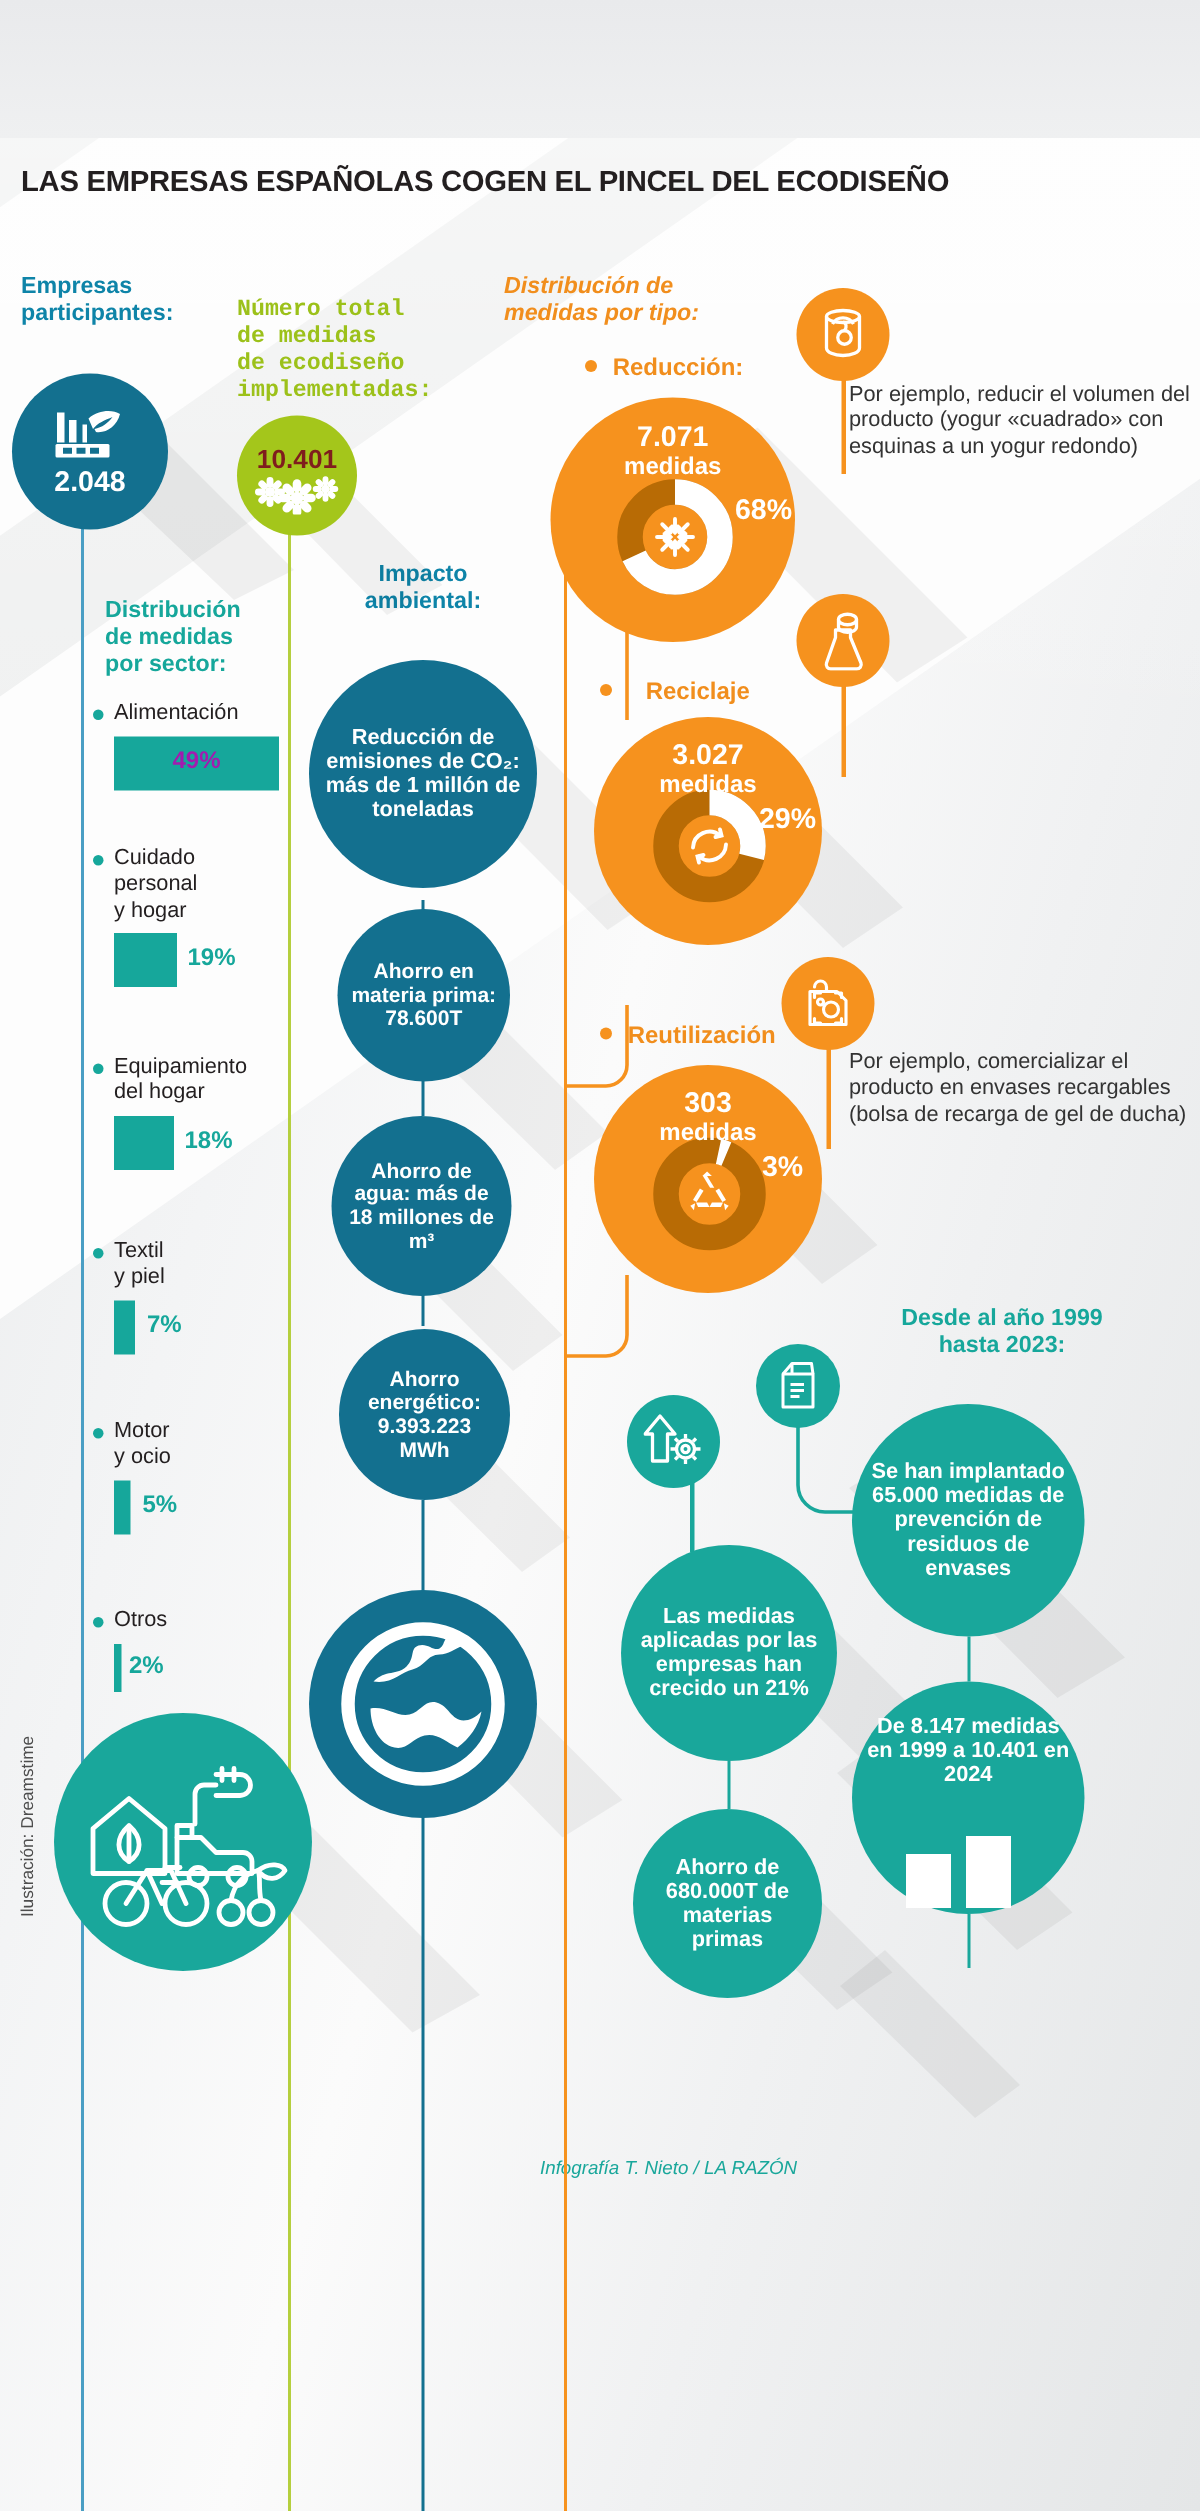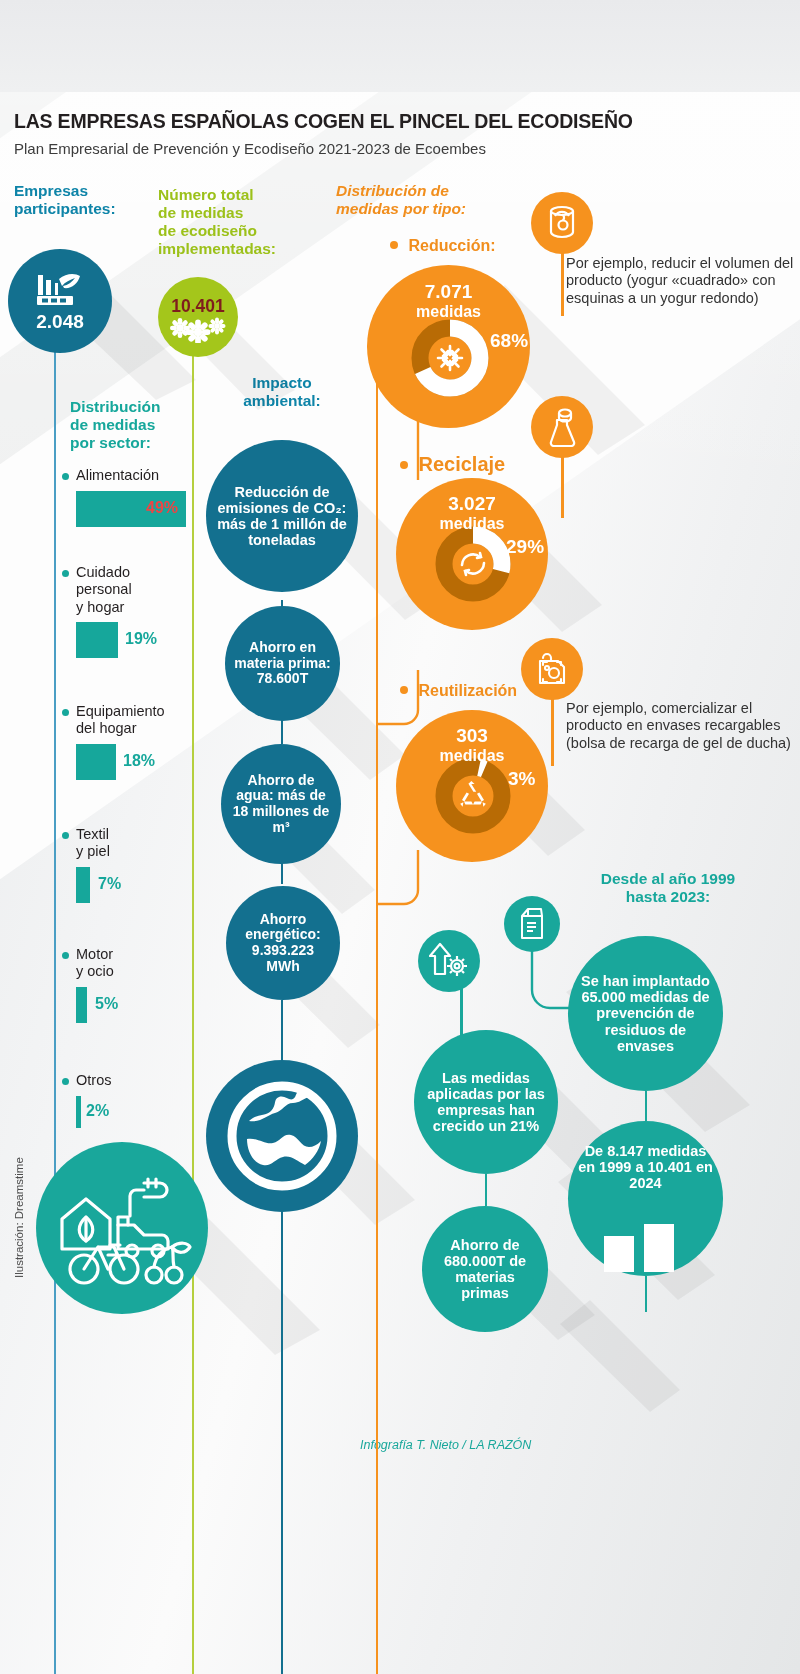--- a/index.html
+++ b/index.html
@@ -62,21 +62,21 @@
   .sector-item { position:absolute; }
   .sector-bullet {
     position:absolute; width:7px; height:7px; border-radius:50%;
     background:#16a79b; left:0; top:6px;
   }
   .sector-label {
     position:absolute; left:14px; top:0; font-size:14.5px; color:#231f20; line-height:1.2;
   }
   .sector-bar { position:absolute; height:36px; background:#16a79b; }
   .sector-pct { position:absolute; font-size:16px; font-weight:bold; color:#16a79b; }
-  .sector-pct.inside { color:#ef4444;margin-left:31px; }
+  .sector-pct.inside { color:#a21caf; }
 
   
   .bubble-txt {
     color:#ffffff; font-weight:bold; line-height:1.12;
     padding:0 8px; width:100%;
   }
   .blue   { background:#13708f; }
   .tealc  { background:#19a79b; }
   .greenc { background:#a4c61b; }
   .orangec{ background:#f6921e; }
@@ -108,30 +108,29 @@
   <div class="band gband" style="left:60px; top:-260px; width:120px; height:2600px; opacity:.55;"></div>
   <div class="band wband" style="left:210px; top:-300px; width:300px; height:2600px;"></div>
   <div class="band gband" style="left:560px; top:-340px; width:150px; height:2600px; opacity:.5;"></div>
   <div class="band wband" style="left:740px; top:-380px; width:330px; height:2600px;"></div>
   <div class="band gband" style="left:1110px; top:-420px; width:170px; height:2600px; opacity:.5;"></div>
   <div class="band wband" style="left:1320px; top:-460px; width:340px; height:2600px;"></div>
   <div class="mask-white"></div>
   <div class="top-strip"></div>
 
   <div id="title">LAS EMPRESAS ESPAÑOLAS COGEN EL PINCEL DEL ECODISEÑO</div>
-  <div id="subtitle">Plan Empresarial de Prevención y Ecodiseño 2021-2023 de Ecoembes</div>
 
   <div class="rail" style="left:54px; top:300px; height:1374px; background:#4a9ec4;"></div>
   <div class="rail" style="left:192px; top:330px; height:1344px; background:#b5cf3e;"></div>
   <div class="rail" style="left:281px; top:1120px; height:554px; background:#13708f;"></div>
   <div class="rail" style="left:376px; top:360px; height:1314px; background:#f6921e;"></div>
 
   <div class="colhead teal" style="left:14px; top:182px; width:130px; white-space:pre-line;">Empresas
 participantes:</div>
-  <div class="colhead green" style="left:158px; top:186px; width:150px; white-space:pre-line;">Número total
+  <div class="colhead green" style="left:158px; top:198px; width:150px; white-space:pre-line;font-family:Liberation Mono, monospace;">Número total
 de medidas
 de ecodiseño
 implementadas:</div>
   <div class="colhead orange" style="left:336px; top:182px; width:180px; white-space:pre-line;">Distribución de
 medidas por tipo:</div>
 
   <svg class="abs" style="left:6px; top:250px; z-index:1;" width="230" height="160">
     <polygon points="100,40 190,130 150,150 55,60" fill="#000" opacity="0.055"></polygon>
   </svg>
   <div class="abs circle blue" style="left:8px; top:249px; width:104px; height:104px; z-index:3; flex-direction:column;">
@@ -374,21 +373,21 @@
         <path d="M11 12 a8 8 0 0 1 14 0"></path>
         <circle cx="19" cy="21" r="4.5"></circle>
         <path d="M19 16.5 c2-3 1-5 -1-6"></path>
       </g>
     </svg>
   </div>
   <div class="abs" style="left:566px; top:255px; width:228px; font-size:14.5px; color:#333; line-height:1.2; z-index:4;">Por ejemplo, reducir el volumen del producto (yogur «cuadrado» con esquinas a un yogur redondo)</div>
 
   <div class="abs" style="left:400px; top:453px; width:140px; z-index:4;">
     <span style="display:inline-block; width:8px; height:8px; border-radius:50%; background:#f6921e; vertical-align:2px; margin-right:6px;"></span>
-    <span style="font-size:20px; font-weight:bold; color:#f18e1d;">Reciclaje</span>
+    <span style="font-size:16px; font-weight:bold; color:#f18e1d;padding-left:12px;">Reciclaje</span>
   </div>
   <div class="abs circle orangec" style="left:396px; top:478px; width:152px; height:152px; z-index:3;"></div>
   <div class="abs" style="left:396px; top:494px; width:152px; text-align:center; z-index:5; color:#fff; font-weight:bold; line-height:1.1;">
     <div style="font-size:19px;">3.027</div>
     <div style="font-size:16px;">medidas</div>
   </div>
   <div class="abs" style="left:506px; top:536px; font-size:19px; font-weight:bold; color:#ffffff; z-index:5;">29%</div>
   <svg class="abs" style="left:433px; top:524px; z-index:4;" width="80" height="80">
     <circle cx="40" cy="40" r="29" fill="none" stroke="#b86b05" stroke-width="17"></circle>
     <circle cx="40" cy="40" r="29" fill="none" stroke="#ffffff" stroke-width="17" stroke-dasharray="52.8 182.2" transform="rotate(-90 40 40)"></circle>

